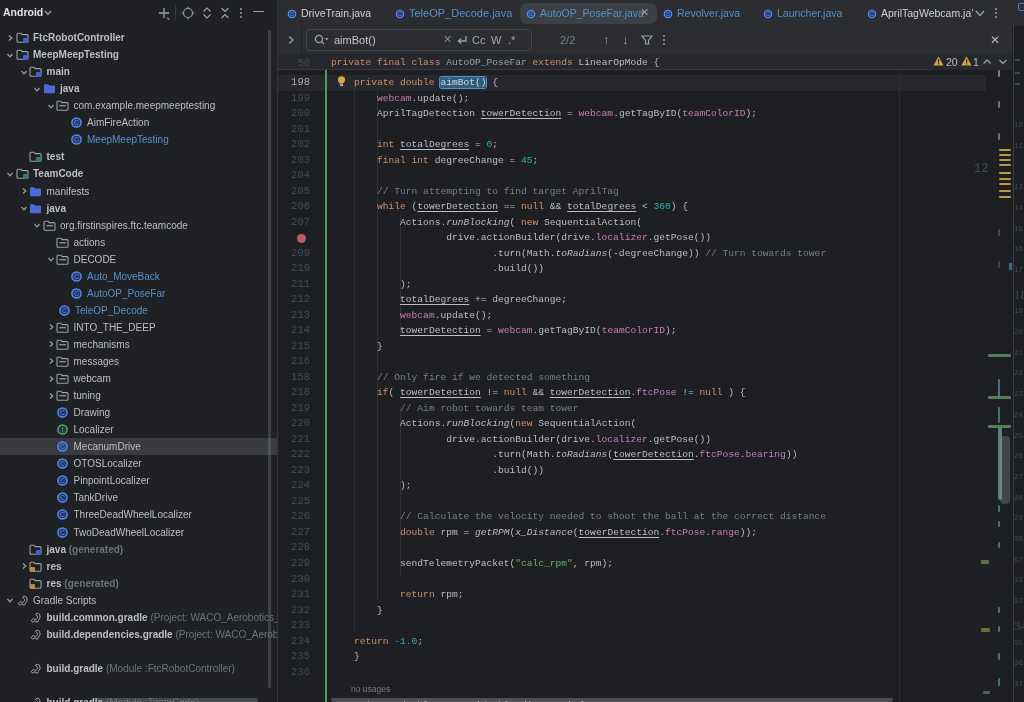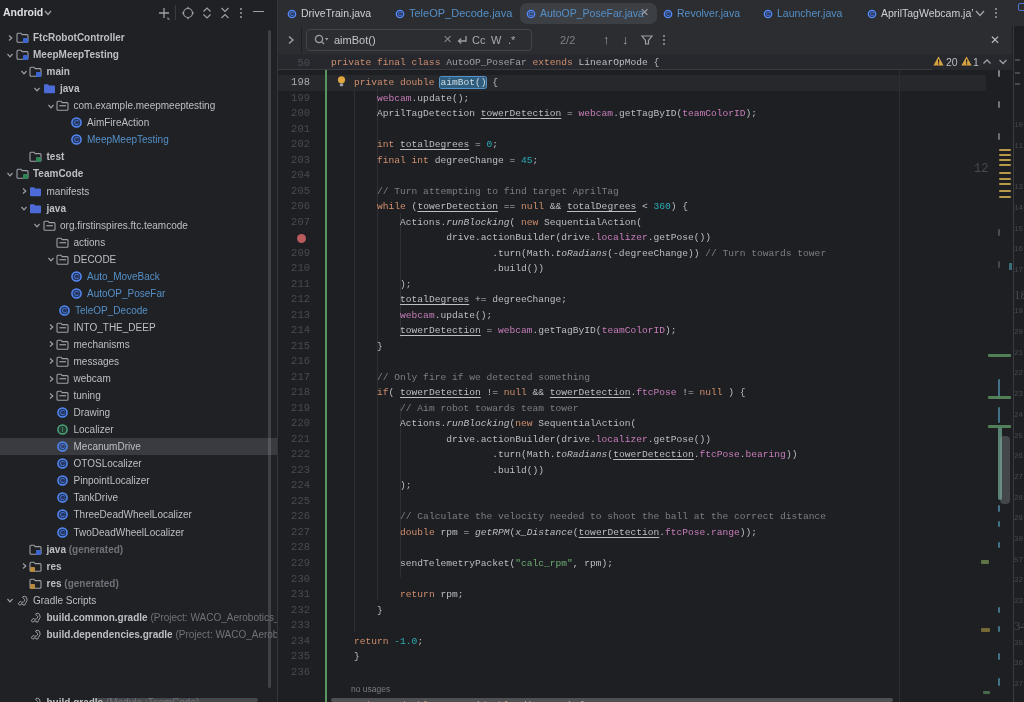--- a/index.html
+++ b/index.html
@@ -158,21 +158,21 @@
       <div>207</div>
       <div>&nbsp;</div>
       <div>209</div>
       <div>210</div>
       <div>211</div>
       <div>212</div>
       <div>213</div>
       <div>214</div>
       <div>215</div>
       <div>216</div>
-      <div>217</div>
+      <div>158</div>
       <div>218</div>
       <div>219</div>
       <div>220</div>
       <div>221</div>
       <div>222</div>
       <div>223</div>
       <div>224</div>
       <div>225</div>
       <div>226</div>
       <div>227</div>
@@ -662,20 +662,29 @@
       </div>
 <div class="trow" style="left:18.5px;top:625.8px">
         <span class="chev"></span>
         <span class="ticon">
           <svg width="13" height="13" viewBox="0 0 13 13">
             <path d="M10.5 3.2 Q8.8 1.6 7 2.6 Q6.2 3.1 6.8 3.8 Q8.2 4.3 8.6 5.6 Q9 7.2 7.4 8 Q5.6 8.8 4.2 7.4 L2.2 9.8 Q3 11 4.6 11 L5.2 9.8 L6.4 9.8 L7 11 L8.8 11 L9.4 9.4 Q12.4 6.4 10.5 3.2 Z" fill="none" stroke="#9da0a6" stroke-width="1.0"></path>
           </svg>
         </span>
         <span><span class="b">build.dependencies.gradle</span> <span class="dim">(Project: WACO_Aerobotics_5140)</span></span>
       </div>
+<div class="trow" style="left:18.5px;top:659.9px">
+        <span class="chev"></span>
+        <span class="ticon">
+          <svg width="13" height="13" viewBox="0 0 13 13">
+            <path d="M10.5 3.2 Q8.8 1.6 7 2.6 Q6.2 3.1 6.8 3.8 Q8.2 4.3 8.6 5.6 Q9 7.2 7.4 8 Q5.6 8.8 4.2 7.4 L2.2 9.8 Q3 11 4.6 11 L5.2 9.8 L6.4 9.8 L7 11 L8.8 11 L9.4 9.4 Q12.4 6.4 10.5 3.2 Z" fill="none" stroke="#9da0a6" stroke-width="1.0"></path>
+          </svg>
+        </span>
+        <span><span class="b">build.gradle</span> <span class="dim">(Module :FtcRobotController)</span></span>
+      </div>
 <div class="trow" style="left:18.5px;top:694.0px">
         <span class="chev"></span>
         <span class="ticon">
           <svg width="13" height="13" viewBox="0 0 13 13">
             <path d="M10.5 3.2 Q8.8 1.6 7 2.6 Q6.2 3.1 6.8 3.8 Q8.2 4.3 8.6 5.6 Q9 7.2 7.4 8 Q5.6 8.8 4.2 7.4 L2.2 9.8 Q3 11 4.6 11 L5.2 9.8 L6.4 9.8 L7 11 L8.8 11 L9.4 9.4 Q12.4 6.4 10.5 3.2 Z" fill="none" stroke="#9da0a6" stroke-width="1.0"></path>
           </svg>
         </span>
         <span><span class="b">build.gradle</span> <span class="dim">(Module :TeamCode)</span></span>
       </div>
   </div>

